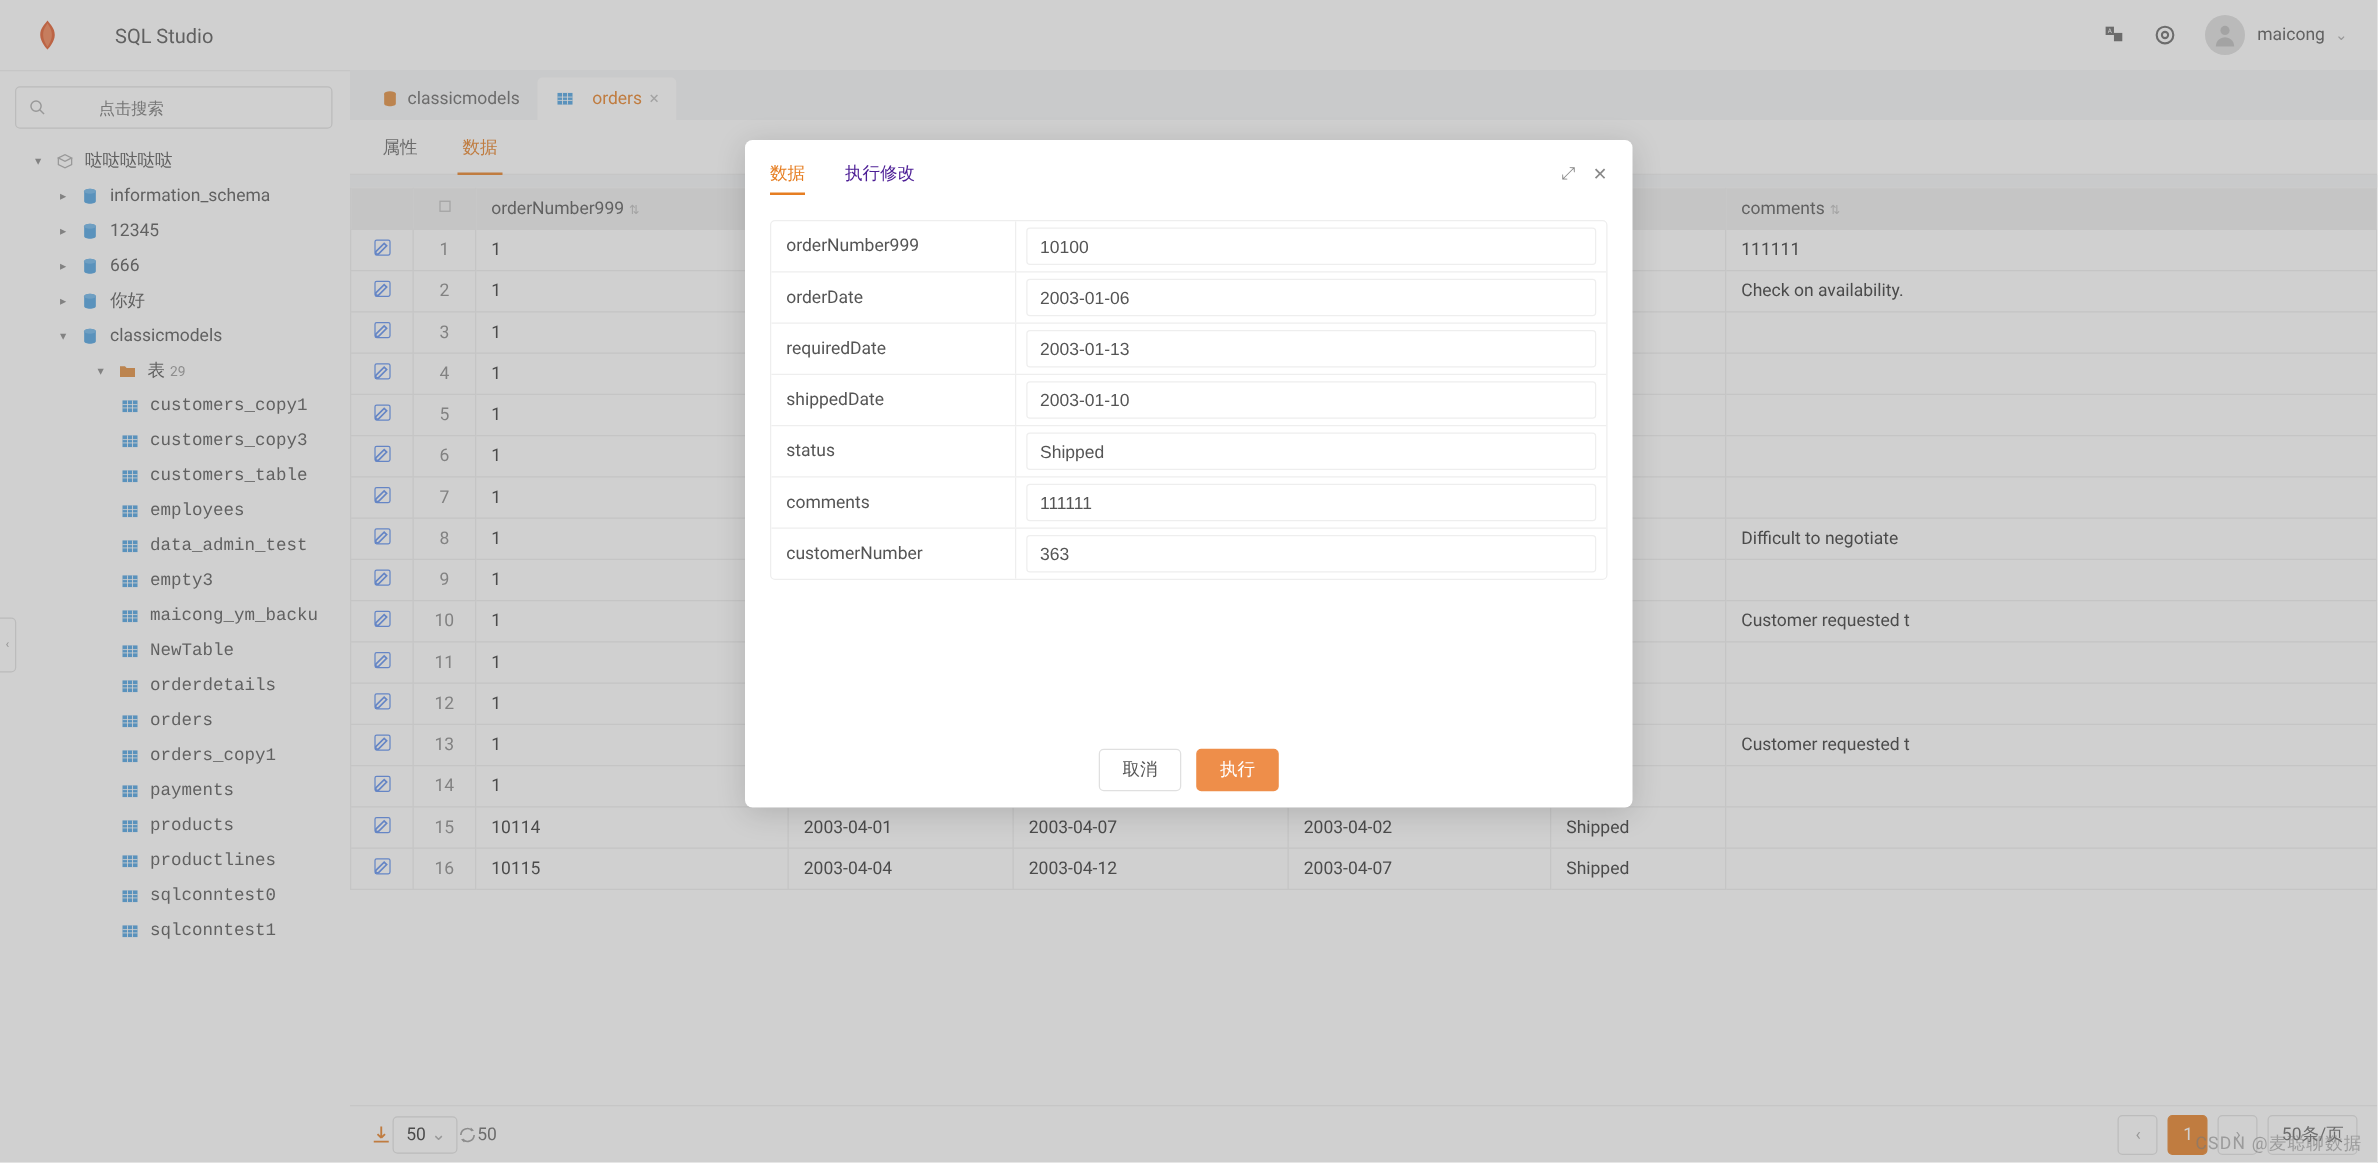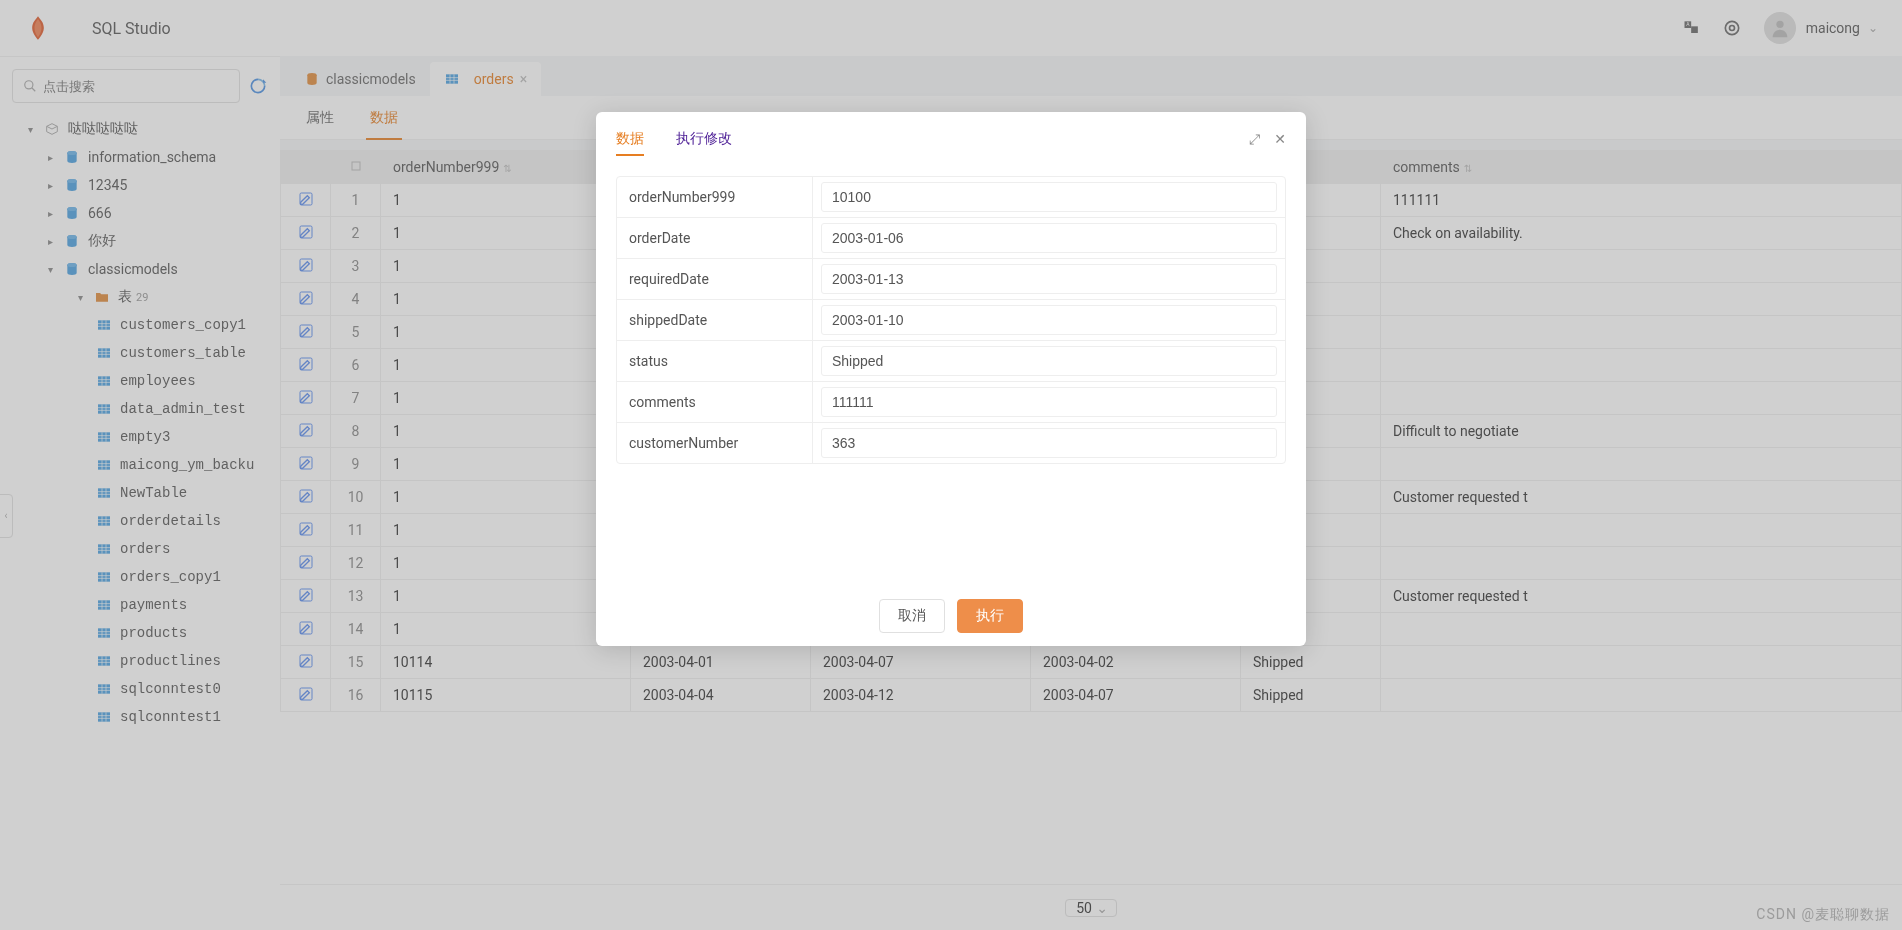--- a/index.html
+++ b/index.html
@@ -15,21 +15,21 @@
 .avatar { width: 32px; height: 32px; border-radius: 50%; background: #ddd; margin-left: 12px; display: flex; align-items: center; justify-content: center; }
 .username { margin: 0 8px 0 10px; color: #555; }
 .chevron { color: #aaa; font-size: 12px; }
 
 
 .main { flex: 1; display: flex; min-height: 0; }
 
 
 .sidebar { width: 280px; background: #fff; border-top: 1px solid #f0f0f0; display: flex; flex-direction: column; position: relative; }
 .sidebar-search { padding: 12px; display: flex; align-items: center; gap: 8px; }
-.search-box { flex: 1; height: 34px; border: 1px solid #e0e0e0; border-radius: 4px; display: flex; align-items: center; padding: 0 10px; color: #aaa; background: #fff; }
+.search-box { flex: 1; height: 34px; border: 1px solid #e0e0e0; border-radius: 4px; display: flex; align-items: center; padding: 0 10px; color: #aaa; background: #fff; gap: 36px; }
 .search-box input { border: none; outline: none; flex: 1; font-size: 13px; margin-left: 6px; color: #333; }
 .refresh-icon { color: #4a90e2; cursor: pointer; width: 20px; height: 20px; }
 .tree { flex: 1; overflow-y: auto; padding-bottom: 8px; }
 .tree::-webkit-scrollbar { width: 6px; }
 .tree::-webkit-scrollbar-thumb { background: #ccc; border-radius: 3px; }
 .tree-node { display: flex; align-items: center; height: 28px; padding-left: 28px; cursor: pointer; color: #555; }
 .tree-node.level-1 { padding-left: 48px; }
 .tree-node.level-2 { padding-left: 78px; }
 .tree-node.level-3 { padding-left: 96px; font-family: Liberation Mono, monospace; }
 .tree-caret { width: 12px; font-size: 10px; color: #888; margin-right: 4px; }
@@ -56,21 +56,21 @@
 .table-wrap { flex: 1; background: #fff; margin: 10px 0 0 0; overflow: hidden; display: flex; flex-direction: column; }
 .table-scroll { flex: 1; overflow: auto; }
 table { border-collapse: collapse; width: 100%; table-layout: fixed; }
 th, td { border: 1px solid #eee; padding: 0 12px; height: 33px; text-align: left; font-weight: normal; white-space: nowrap; overflow: hidden; }
 th { background: #eeeeee; color: #555; position: sticky; top: 0; }
 th .sort { color: #bbb; font-size: 10px; margin-left: 4px; }
 .col-edit { width: 50px; text-align: center; }
 .col-idx { width: 50px; text-align: center; color: #888; }
 .edit-icon { color: #5b8def; cursor: pointer; }
 
-.table-footer { height: 46px; display: flex; align-items: center; padding: 0 16px; gap: 14px; border-top: 1px solid #f0f0f0; flex-direction: column; }
+.table-footer { height: 46px; display: flex; align-items: center; padding: 0 16px; border-top: 1px solid #f0f0f0; }
 .dl-icon { color: #e67e22; cursor: pointer; }
 .page-select { height: 30px; border: 1px solid #e0e0e0; border-radius: 4px; padding: 0 24px 0 10px; background: #fff; display: flex; align-items: center; position: relative; cursor: pointer; }
 .page-select::after { content: "⌄"; position: absolute; right: 8px; color: #aaa; }
 .cycle-icon { color: #999; cursor: pointer; }
 .footer-count { color: #666; }
 .footer-spacer { flex: 1; }
 .pager { display: flex; align-items: center; gap: 8px; }
 .pager-btn { width: 32px; height: 32px; border: 1px solid #e0e0e0; border-radius: 4px; display: flex; align-items: center; justify-content: center; color: #aaa; cursor: pointer; background: #fff; }
 .pager-btn.active { background: #e67e22; color: #fff; border-color: #e67e22; }
 .pager-jump { height: 32px; border: 1px solid #e0e0e0; border-radius: 4px; padding: 0 10px; display: flex; align-items: center; color: #666; }
@@ -216,20 +216,30 @@
             </div>
             <div class="tree-node level-3">
               <svg class="tree-icon tbl-icon" viewBox="0 0 24 24">
                 <rect x="3" y="5" width="18" height="14" fill="#4aa0e0"></rect>
                 <line x1="3" y1="10" x2="21" y2="10" stroke="#fff"></line>
                 <line x1="3" y1="14" x2="21" y2="14" stroke="#fff"></line>
                 <line x1="9" y1="5" x2="9" y2="19" stroke="#fff"></line>
                 <line x1="15" y1="5" x2="15" y2="19" stroke="#fff"></line>
               </svg>
               <span class="tree-label">customers_copy1</span>
+            </div>
+            <div class="tree-node level-3">
+              <svg class="tree-icon tbl-icon" viewBox="0 0 24 24">
+                <rect x="3" y="5" width="18" height="14" fill="#4aa0e0"></rect>
+                <line x1="3" y1="10" x2="21" y2="10" stroke="#fff"></line>
+                <line x1="3" y1="14" x2="21" y2="14" stroke="#fff"></line>
+                <line x1="9" y1="5" x2="9" y2="19" stroke="#fff"></line>
+                <line x1="15" y1="5" x2="15" y2="19" stroke="#fff"></line>
+              </svg>
+              <span class="tree-label">customers_copy3</span>
             </div>
             <div class="tree-node level-3">
               <svg class="tree-icon tbl-icon" viewBox="0 0 24 24">
                 <rect x="3" y="5" width="18" height="14" fill="#4aa0e0"></rect>
                 <line x1="3" y1="10" x2="21" y2="10" stroke="#fff"></line>
                 <line x1="3" y1="14" x2="21" y2="14" stroke="#fff"></line>
                 <line x1="9" y1="5" x2="9" y2="19" stroke="#fff"></line>
                 <line x1="15" y1="5" x2="15" y2="19" stroke="#fff"></line>
               </svg>
               <span class="tree-label">customers_table</span>

